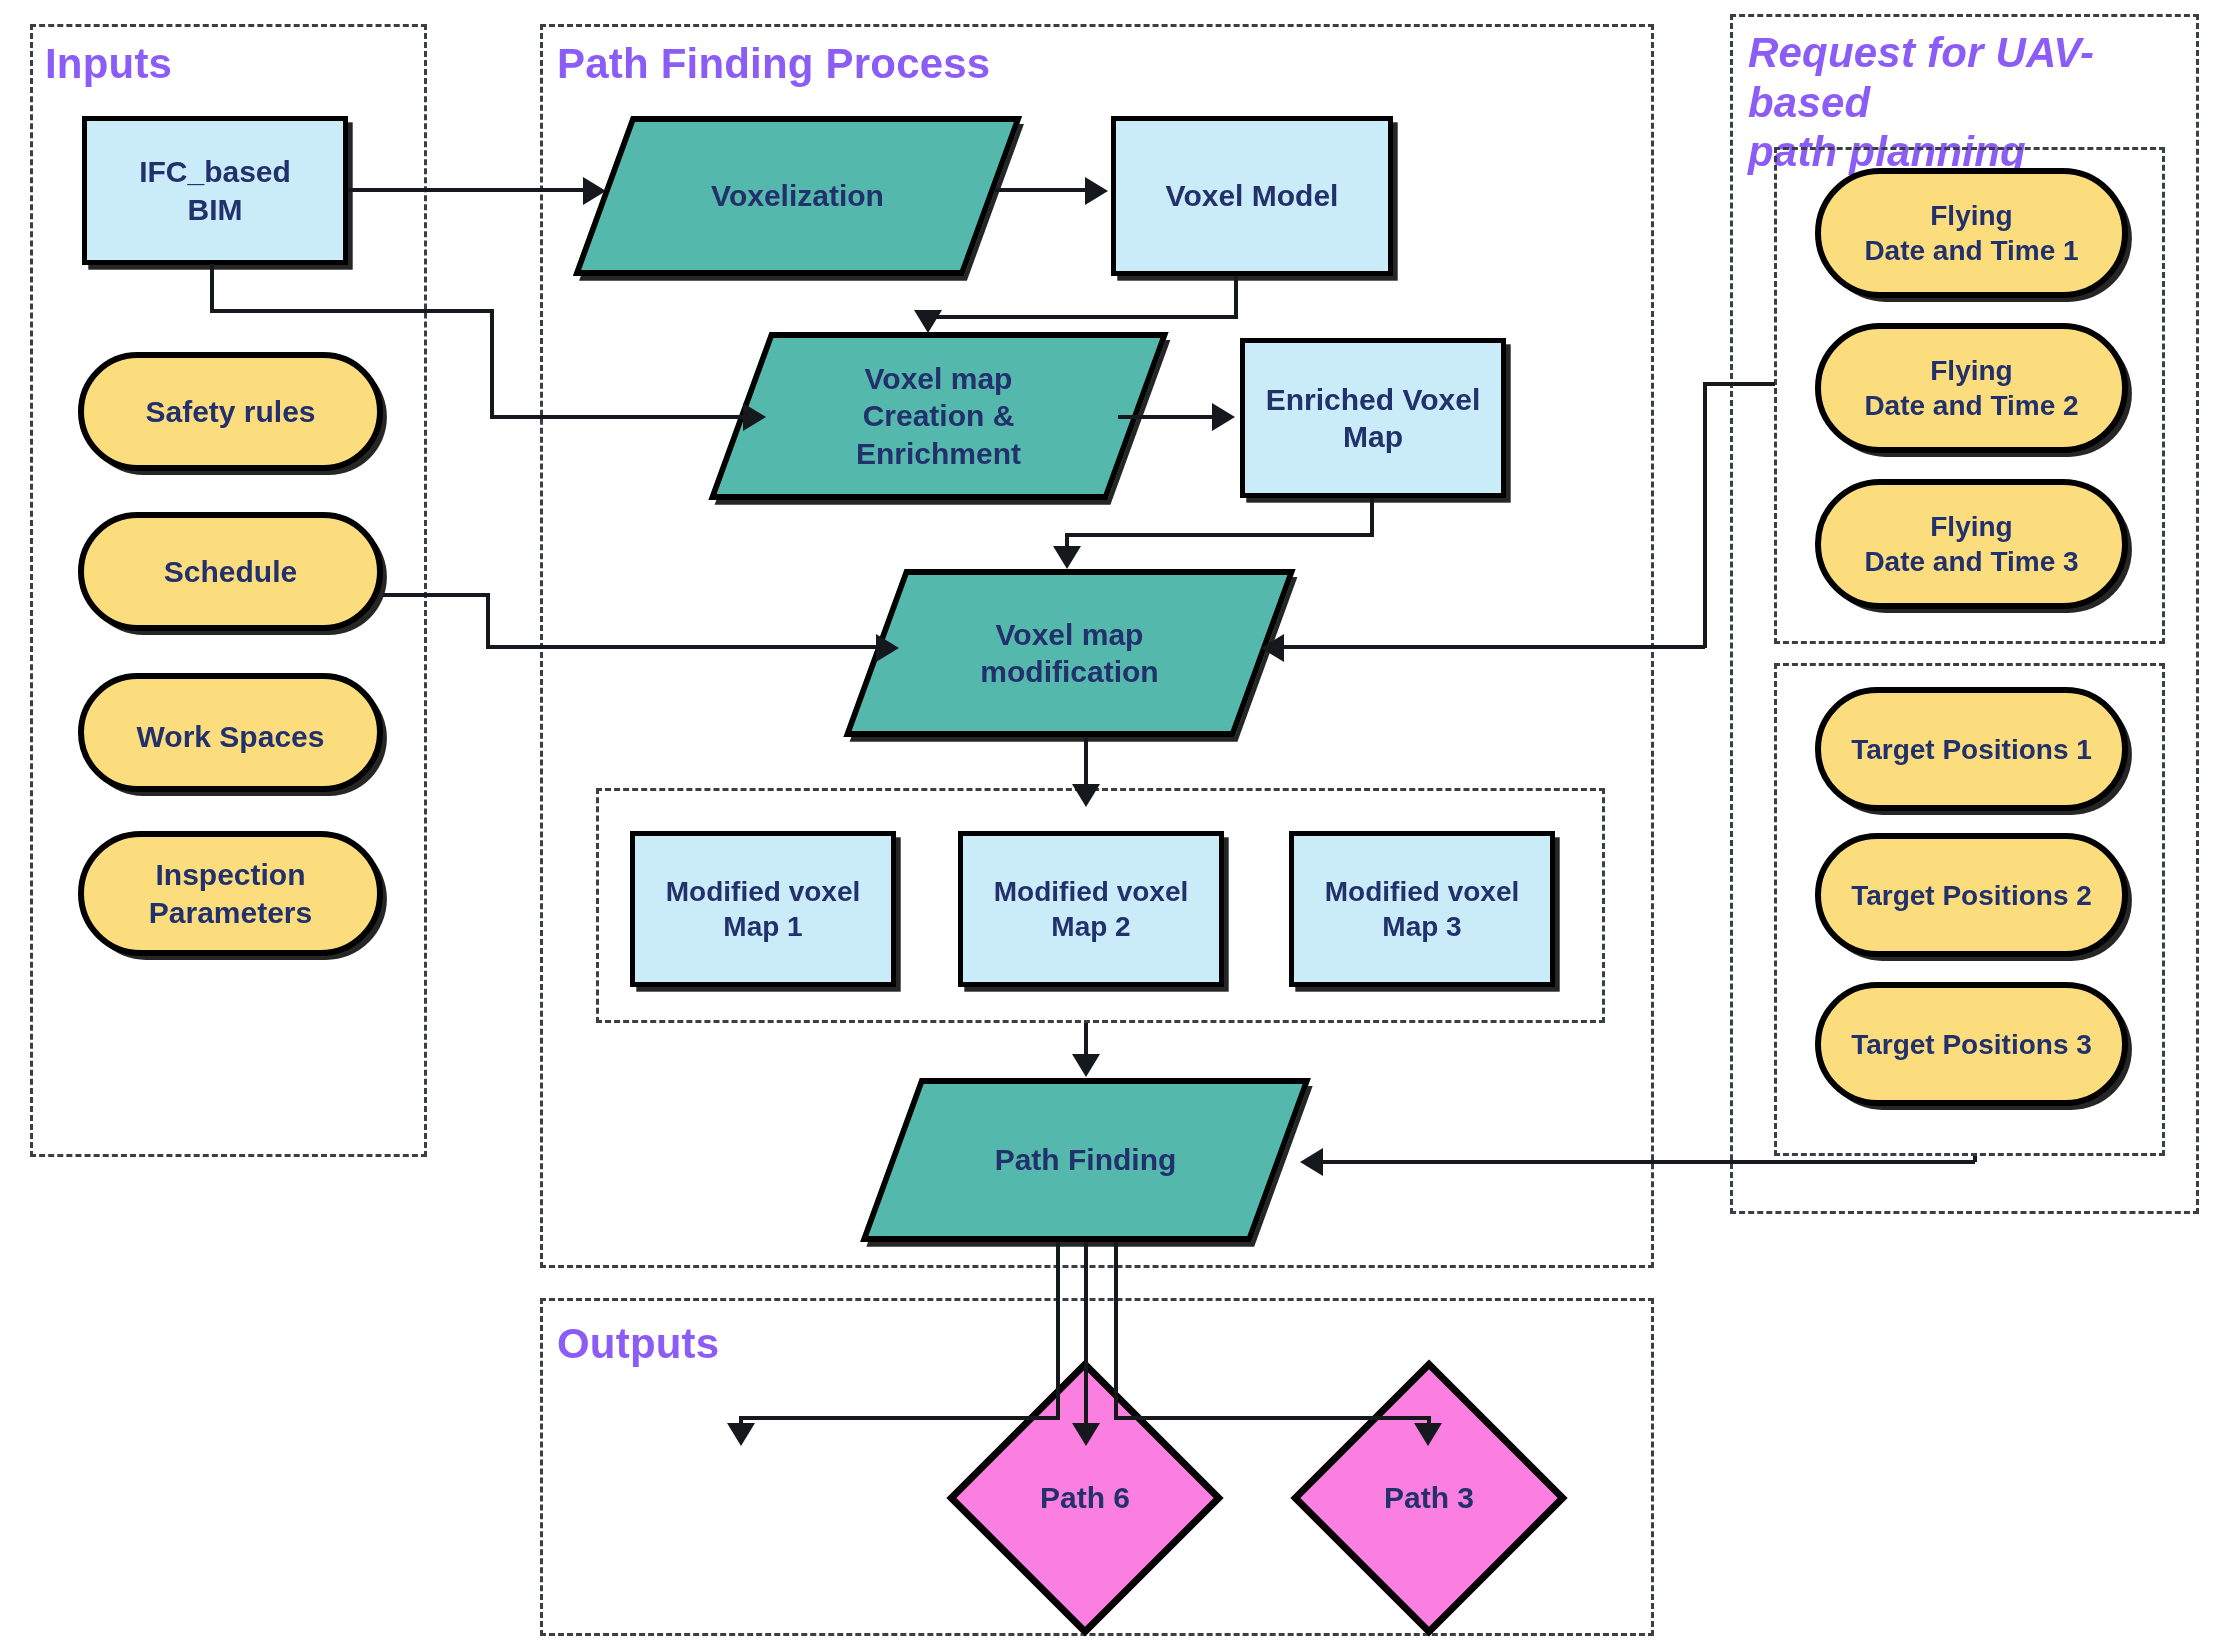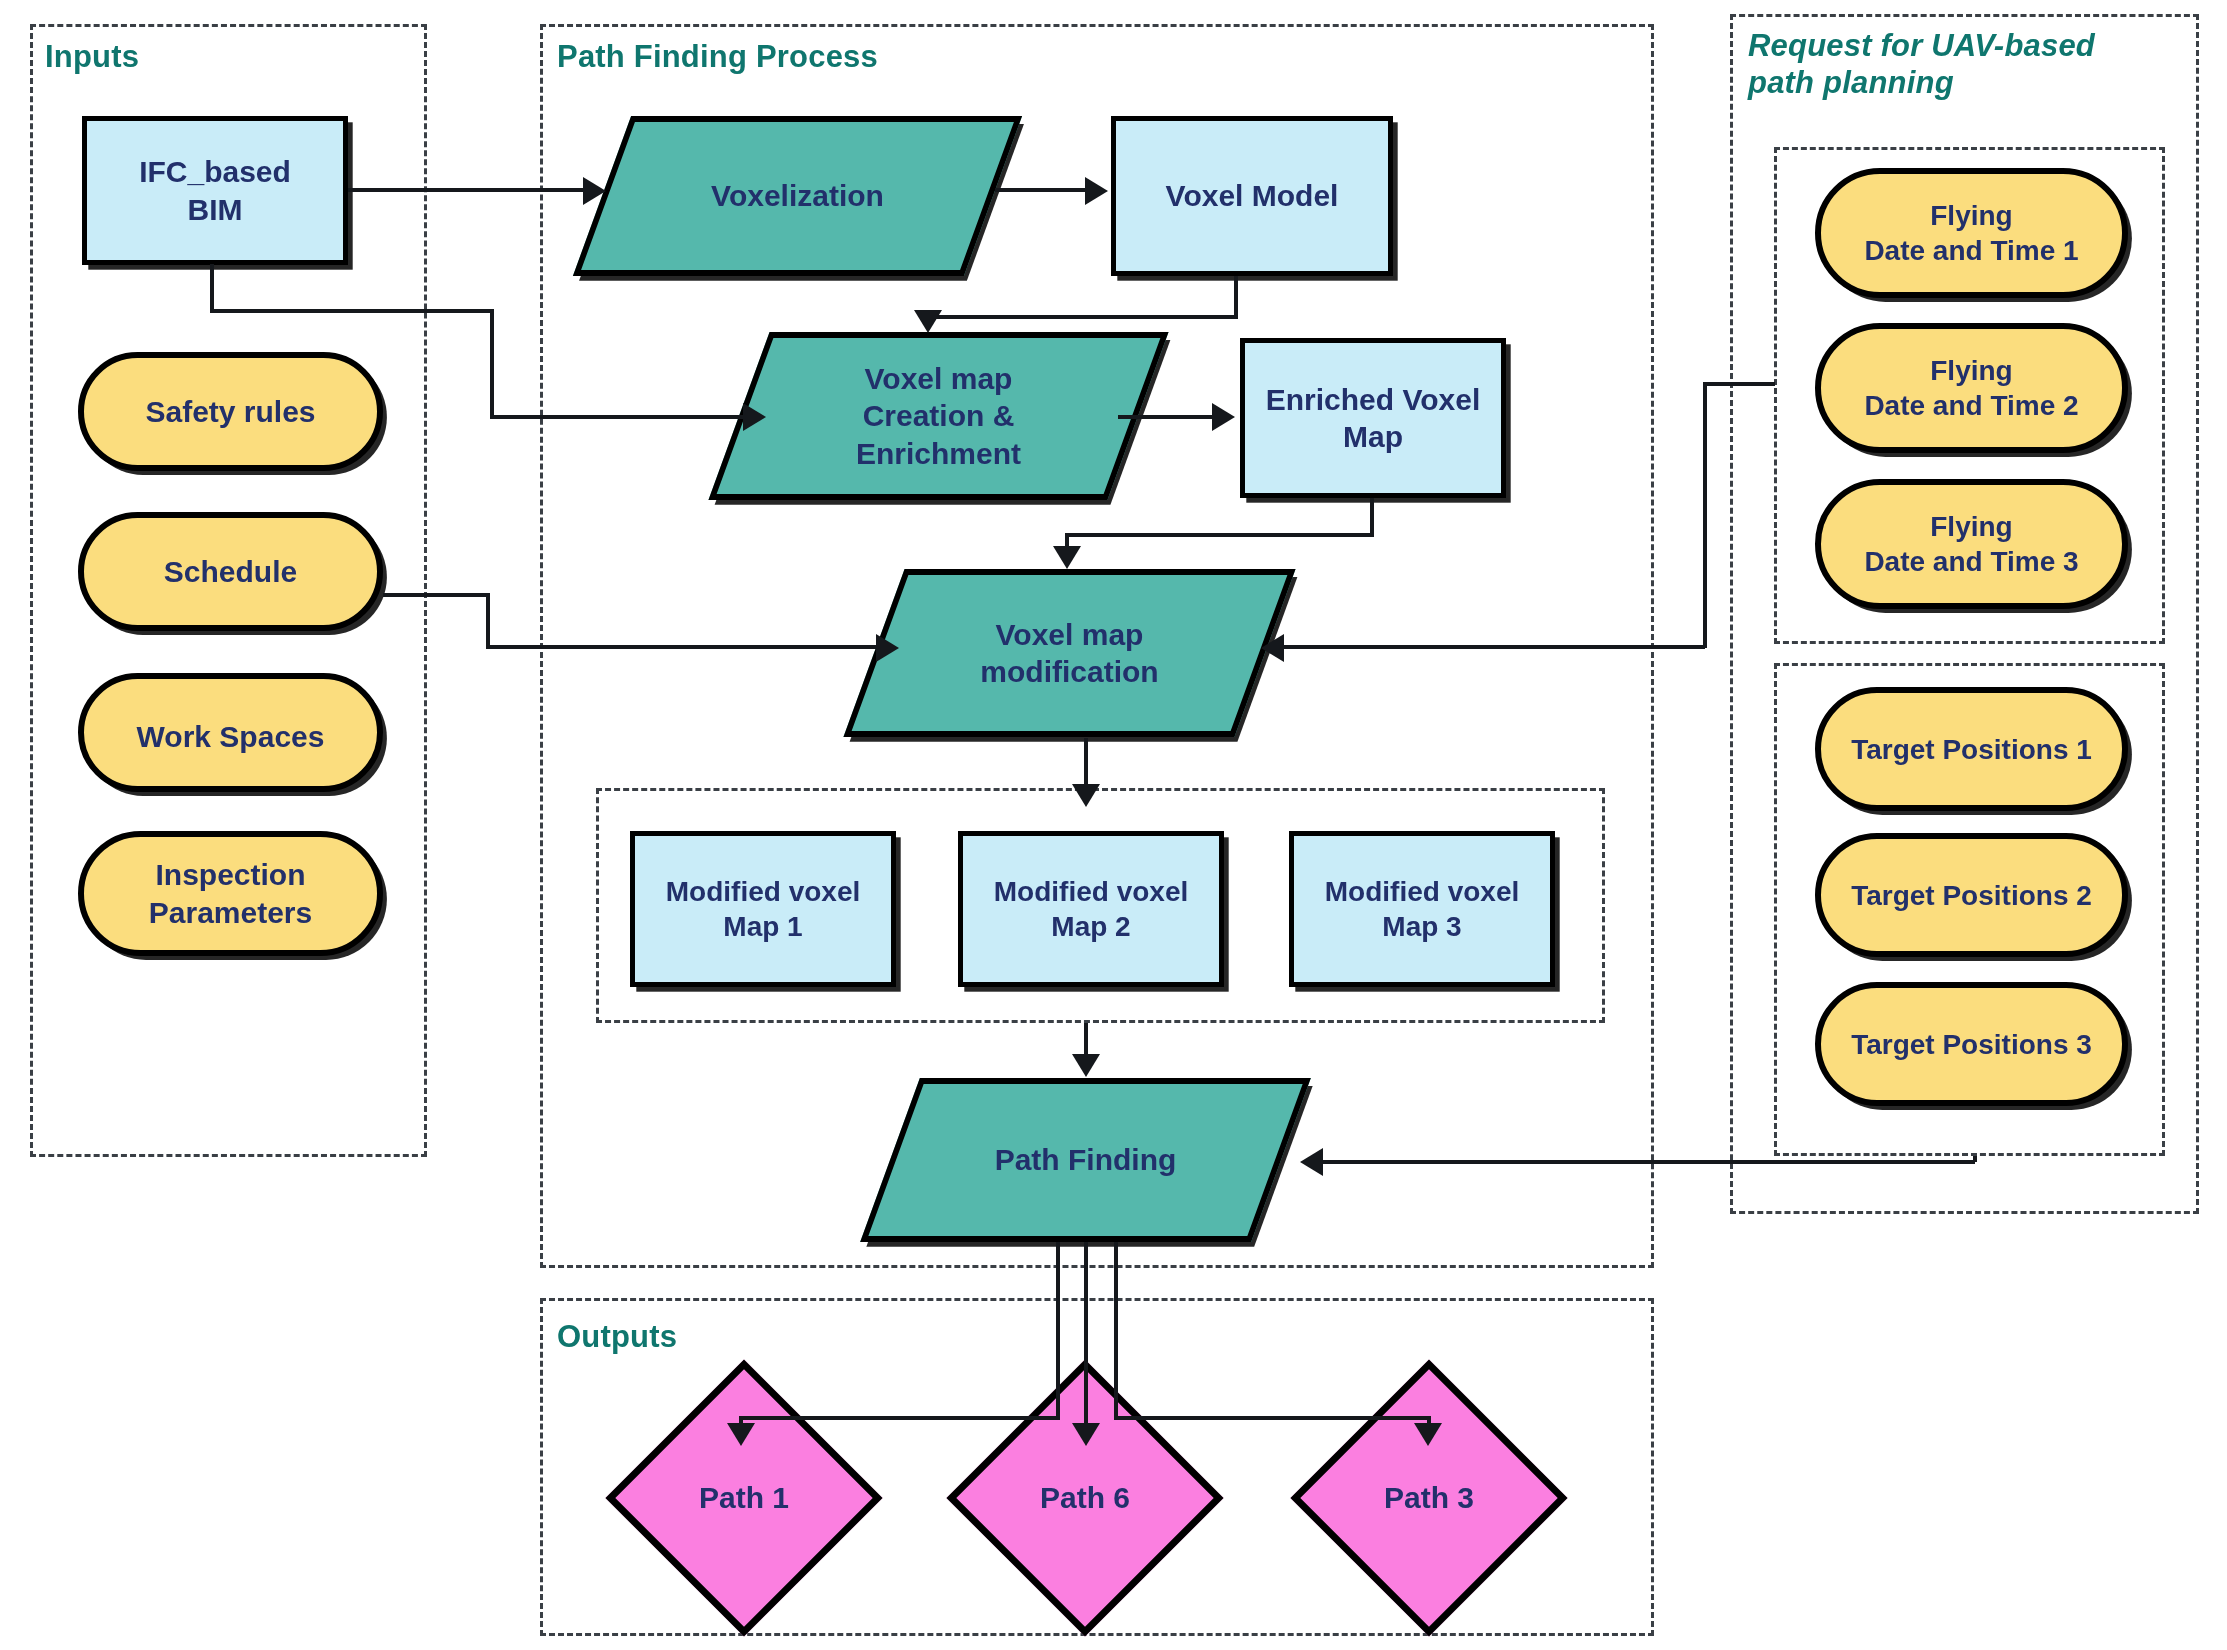--- a/index.html
+++ b/index.html
@@ -2,22 +2,22 @@
 <html style="font-size:12.5px"><head>
 <meta charset="utf-8">
 <title>UAV Path Finding Process Flowchart</title>
 <style>
   html,body{margin:0;padding:0;background:#ffffff;}
   body{font-family:"Liberation Sans", sans-serif;}
   #canvas{position:relative;width:2227px;height:1650px;background:#fff;overflow:hidden;}
 
   
   .group{position:absolute;border:3.1px dashed #3a3f45;box-sizing:border-box;}
-  .group-title{position:absolute;font-weight:bold;color:#0f766e;line-height:1.18;
-               font-size:31px;letter-spacing:0.2px;white-space:pre-line;}
+  .group-title{position:absolute;font-weight:bold;color:#8b5cf6;line-height:1.18;
+               font-size:42px;letter-spacing:0.2px;white-space:pre-line;}
 
   
   .nodetext{position:relative;z-index:3;color:#22306b;font-weight:bold;
             font-size:30px;line-height:1.25;text-align:center;width:100%;
             pointer-events:none;}
 
   
   .rect{position:absolute;background:#c9ecf8;border:5.5px solid #000;
         box-sizing:border-box;display:flex;align-items:center;justify-content:center;
         box-shadow:5.5px 5.5px 0 -0.8px rgba(0,0,0,.85);}
@@ -167,26 +167,20 @@
   <div class="round" style="left:1815px;top:833px;width:313px;height:124px;border-radius:64px;">
     <div class="nodetext" style="white-space:pre-line;font-size:28px;">Target Positions 2</div>
   </div>
   <div class="round" style="left:1815px;top:982px;width:313px;height:124px;border-radius:64px;">
     <div class="nodetext" style="white-space:pre-line;font-size:28px;">Target Positions 3</div>
   </div>
 
   <div class="group" style="left:540px;top:1298px;width:1114px;height:338px;"></div>
   <div class="group-title" style="left:557px;top:1319px;">Outputs</div>
 
-  <div class="diam" style="left:580px;top:1373px;width:328px;height:250px;">
-    <div class="rot" style="left:66px;top:27px;width:196px;height:196px;"></div>
-    <div class="lbl">
-        <div class="nodetext">Path 1</div>
-      </div>
-  </div>
 
   <div class="diam" style="left:921px;top:1373px;width:328px;height:250px;">
     <div class="rot" style="left:66px;top:27px;width:196px;height:196px;"></div>
     <div class="lbl">
         <div class="nodetext">Path 6</div>
       </div>
   </div>
 
   <div class="diam" style="left:1265px;top:1373px;width:328px;height:250px;">
     <div class="rot" style="left:66px;top:27px;width:196px;height:196px;"></div>

